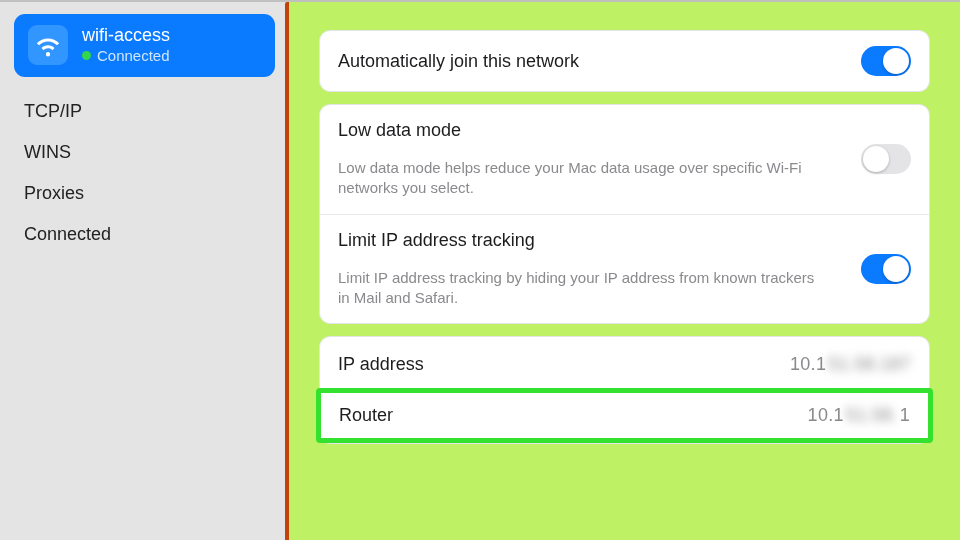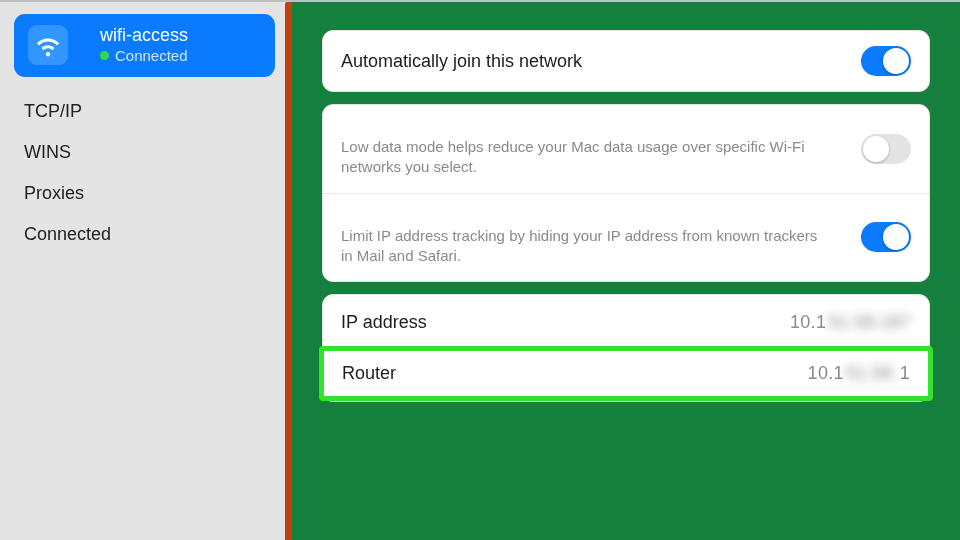--- a/index.html
+++ b/index.html
@@ -1,33 +1,33 @@
 <!DOCTYPE html>
 <html><head>
 <meta charset="utf-8">
 <style>
   * { box-sizing: border-box; margin: 0; padding: 0; }
   html, body { width: 960px; height: 540px; font-family: -apple-system, "Helvetica Neue", Arial, sans-serif; }
   body { background: #e4e4e4; display: flex; height: 540px; overflow: hidden; border-top: 2px solid #c0c0c0; }
   .sidebar { width: 285px; background: #e4e4e4; padding: 12px 10px 12px 14px; }
   .network-card {
     background: #0a7aff; color: #fff; border-radius: 11px; padding: 11px 14px 12px 14px;
-    display: flex; align-items: center; gap: 32px;
+    display: flex; align-items: center; gap: 14px;
   }
   .wifi-icon-wrap {
     width: 40px; height: 40px; background: #3196ff; border-radius: 9px;
     display: flex; align-items: center; justify-content: center;
   }
   .wifi-icon-wrap svg { width: 26px; height: 26px; fill: #fff; }
   .network-text .ssid { font-size: 18px; font-weight: 500; line-height: 1.2; }
   .network-text .status { font-size: 15px; color: #cfe6ff; line-height: 1.2; display: flex; align-items: center; gap: 6px; }
   .status-dot { width: 9px; height: 9px; background: #32d74b; border-radius: 50%; display: inline-block; }
   .side-items { padding: 14px 4px 0 10px; }
   .side-item { font-size: 18px; color: #222; padding: 10px 0; cursor: pointer; }
-  .main { flex: 1; background: #15803d; border-top-left-radius: 2px; padding: 28px 30px 0 30px; border-left: 7px solid #c2410c; }
+  .main { flex: 1; background: #bef264; border-top-left-radius: 2px; padding: 28px 30px 0 30px; border-left: 4px solid #c2410c; }
   .card {
     background: #fff; border: 1px solid #e4e4e6; border-radius: 11px; margin-bottom: 12px;
   }
   .row {
     display: flex; align-items: center; justify-content: space-between;
     padding: 15px 18px; min-height: 55px;
   }
   .row + .row { border-top: 1px solid #e9e9eb; }
   .row-title { font-size: 18px; color: #1d1d1f; }
   .row-sub { font-size: 15px; color: #8a8a8e; line-height: 1.35; margin-top: 17px; max-width: 480px; }
@@ -87,28 +87,30 @@
       <div class="row-title">Automatically join this network</div>
       <div class="toggle on">
           <div class="knob"></div>
         </div>
     </div>
   </div>
 
   <div class="card">
     <div class="row">
       <div class="row-left">
+        <div class="row-title">Low data mode</div>
         <div class="row-sub">Low data mode helps reduce your Mac data usage over specific Wi-Fi networks you select.</div>
       </div>
       <div class="toggle off">
           <div class="knob"></div>
         </div>
     </div>
     <div class="row">
       <div class="row-left">
+        <div class="row-title">Limit IP address tracking</div>
         <div class="row-sub">Limit IP address tracking by hiding your IP address from known trackers in Mail and Safari.</div>
       </div>
       <div class="toggle on">
           <div class="knob"></div>
         </div>
     </div>
   </div>
 
   <div class="card" style="overflow:visible;">
     <div class="row">

